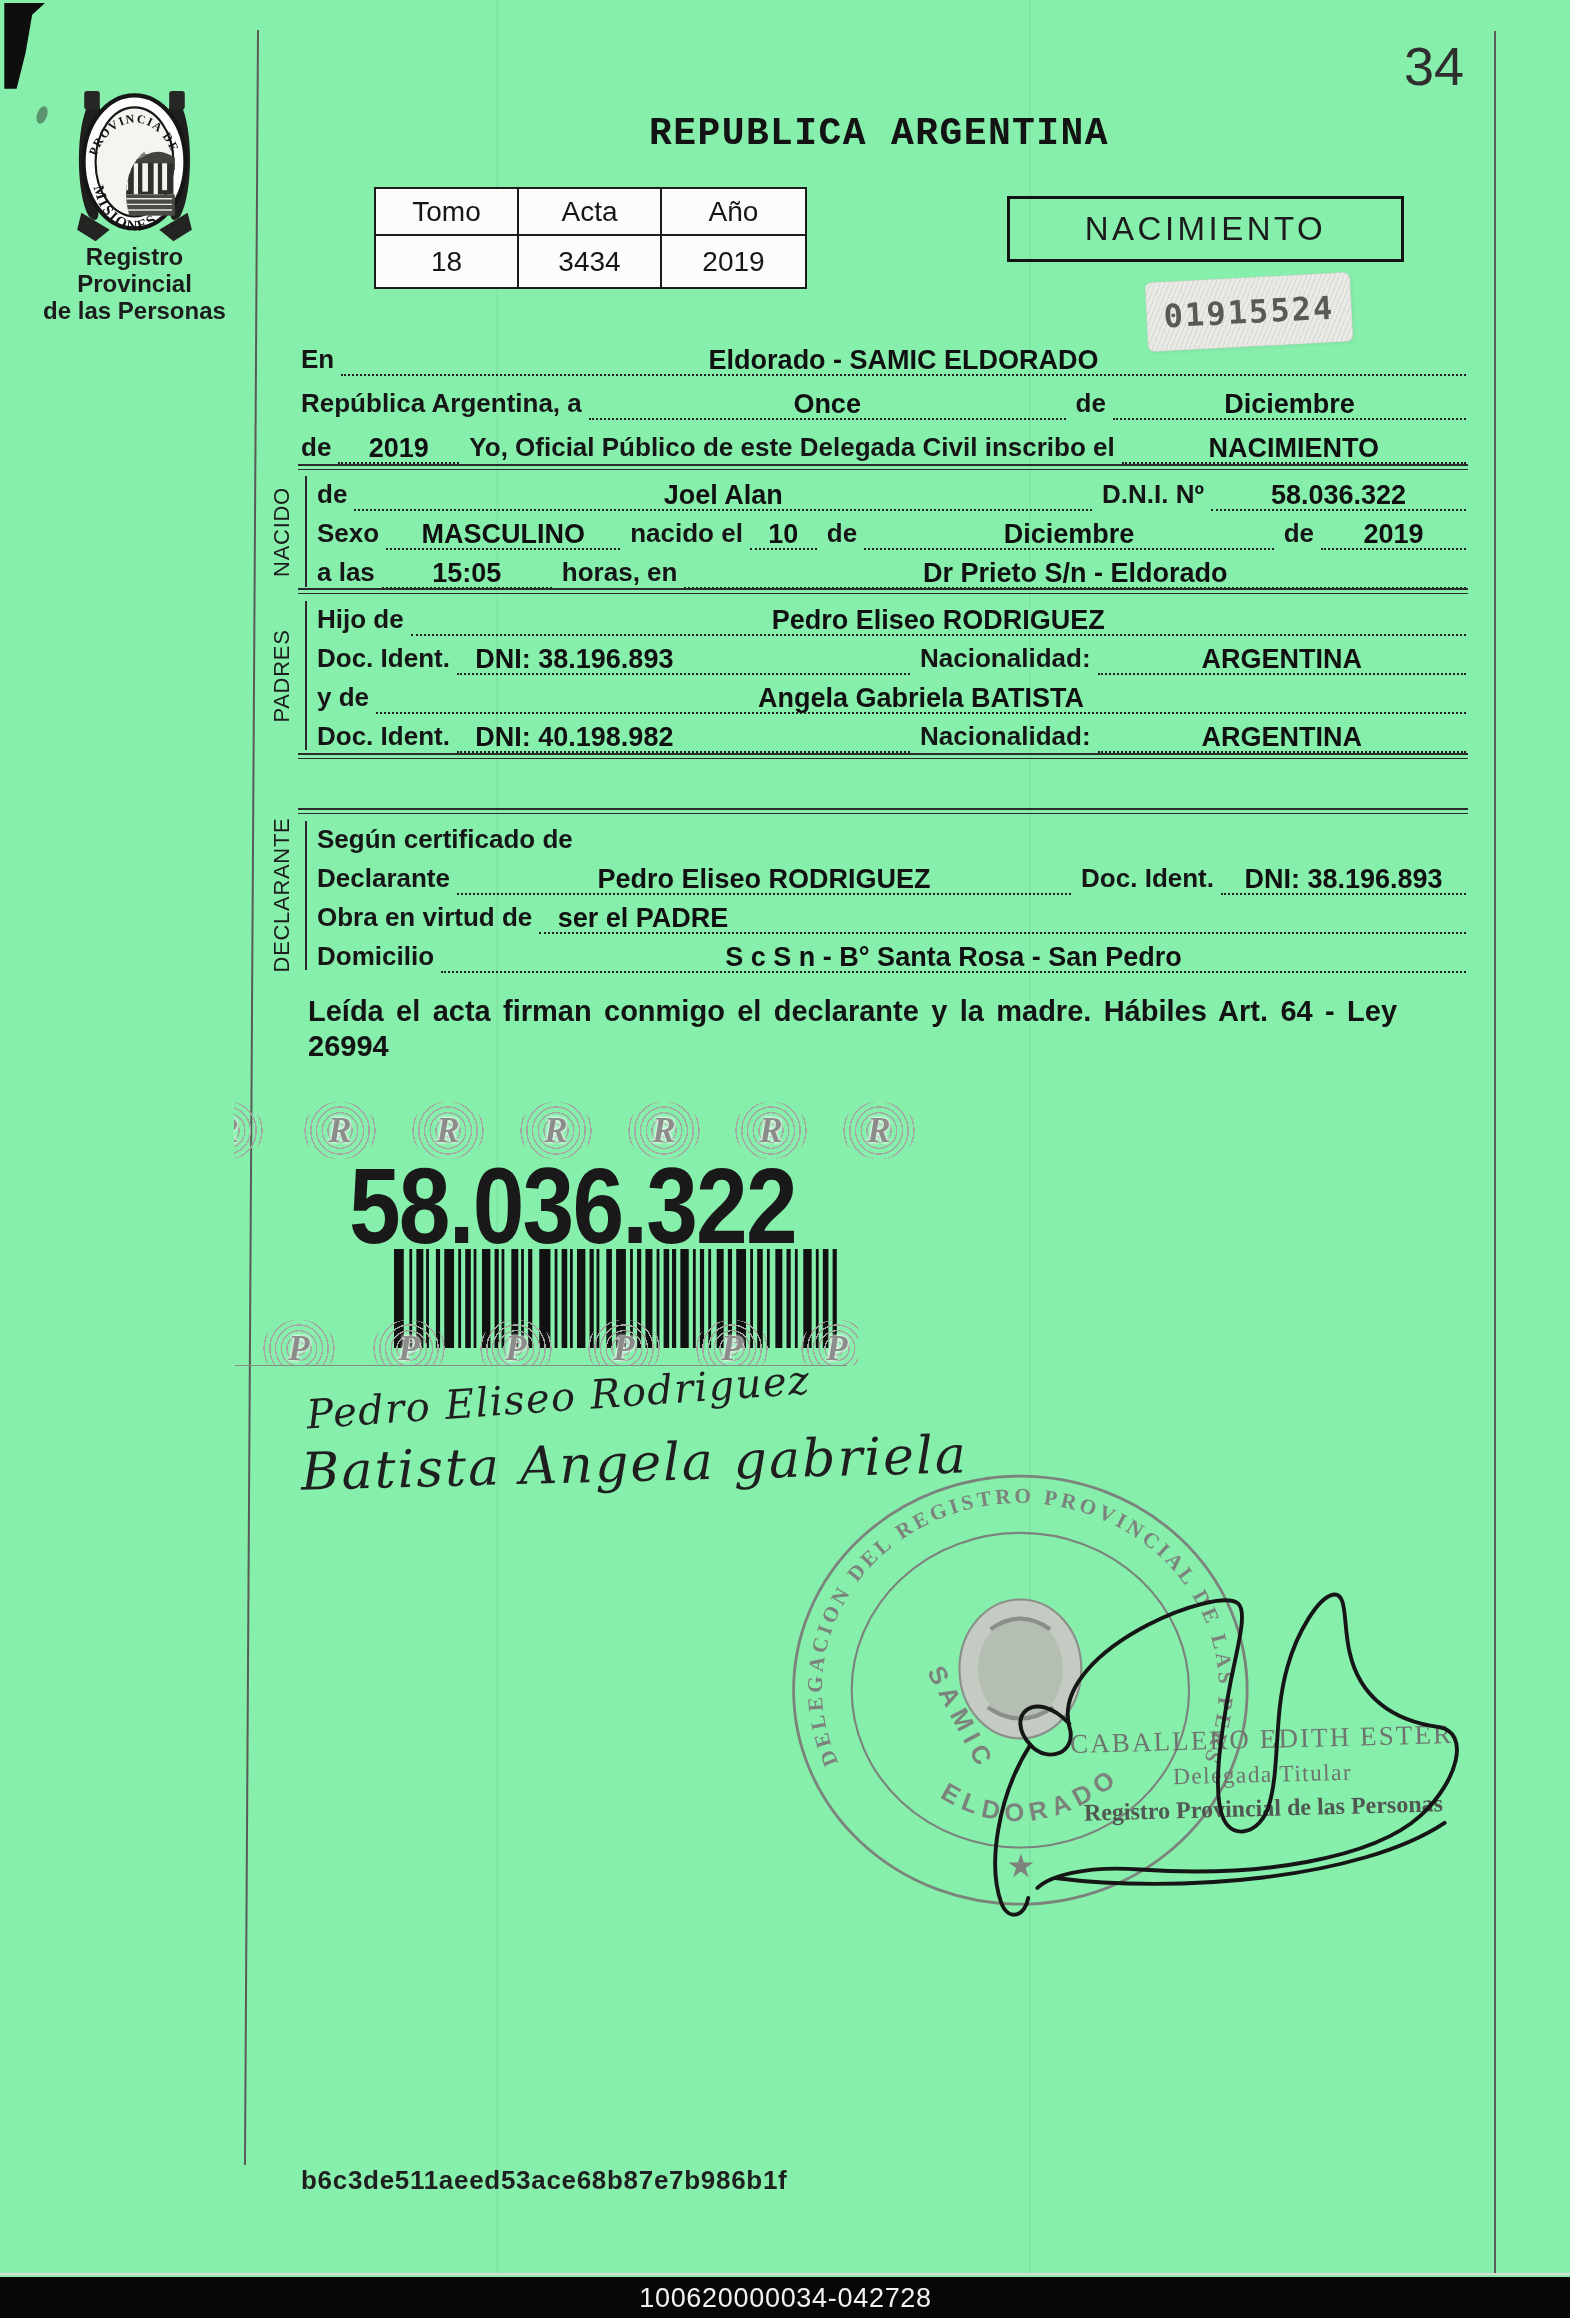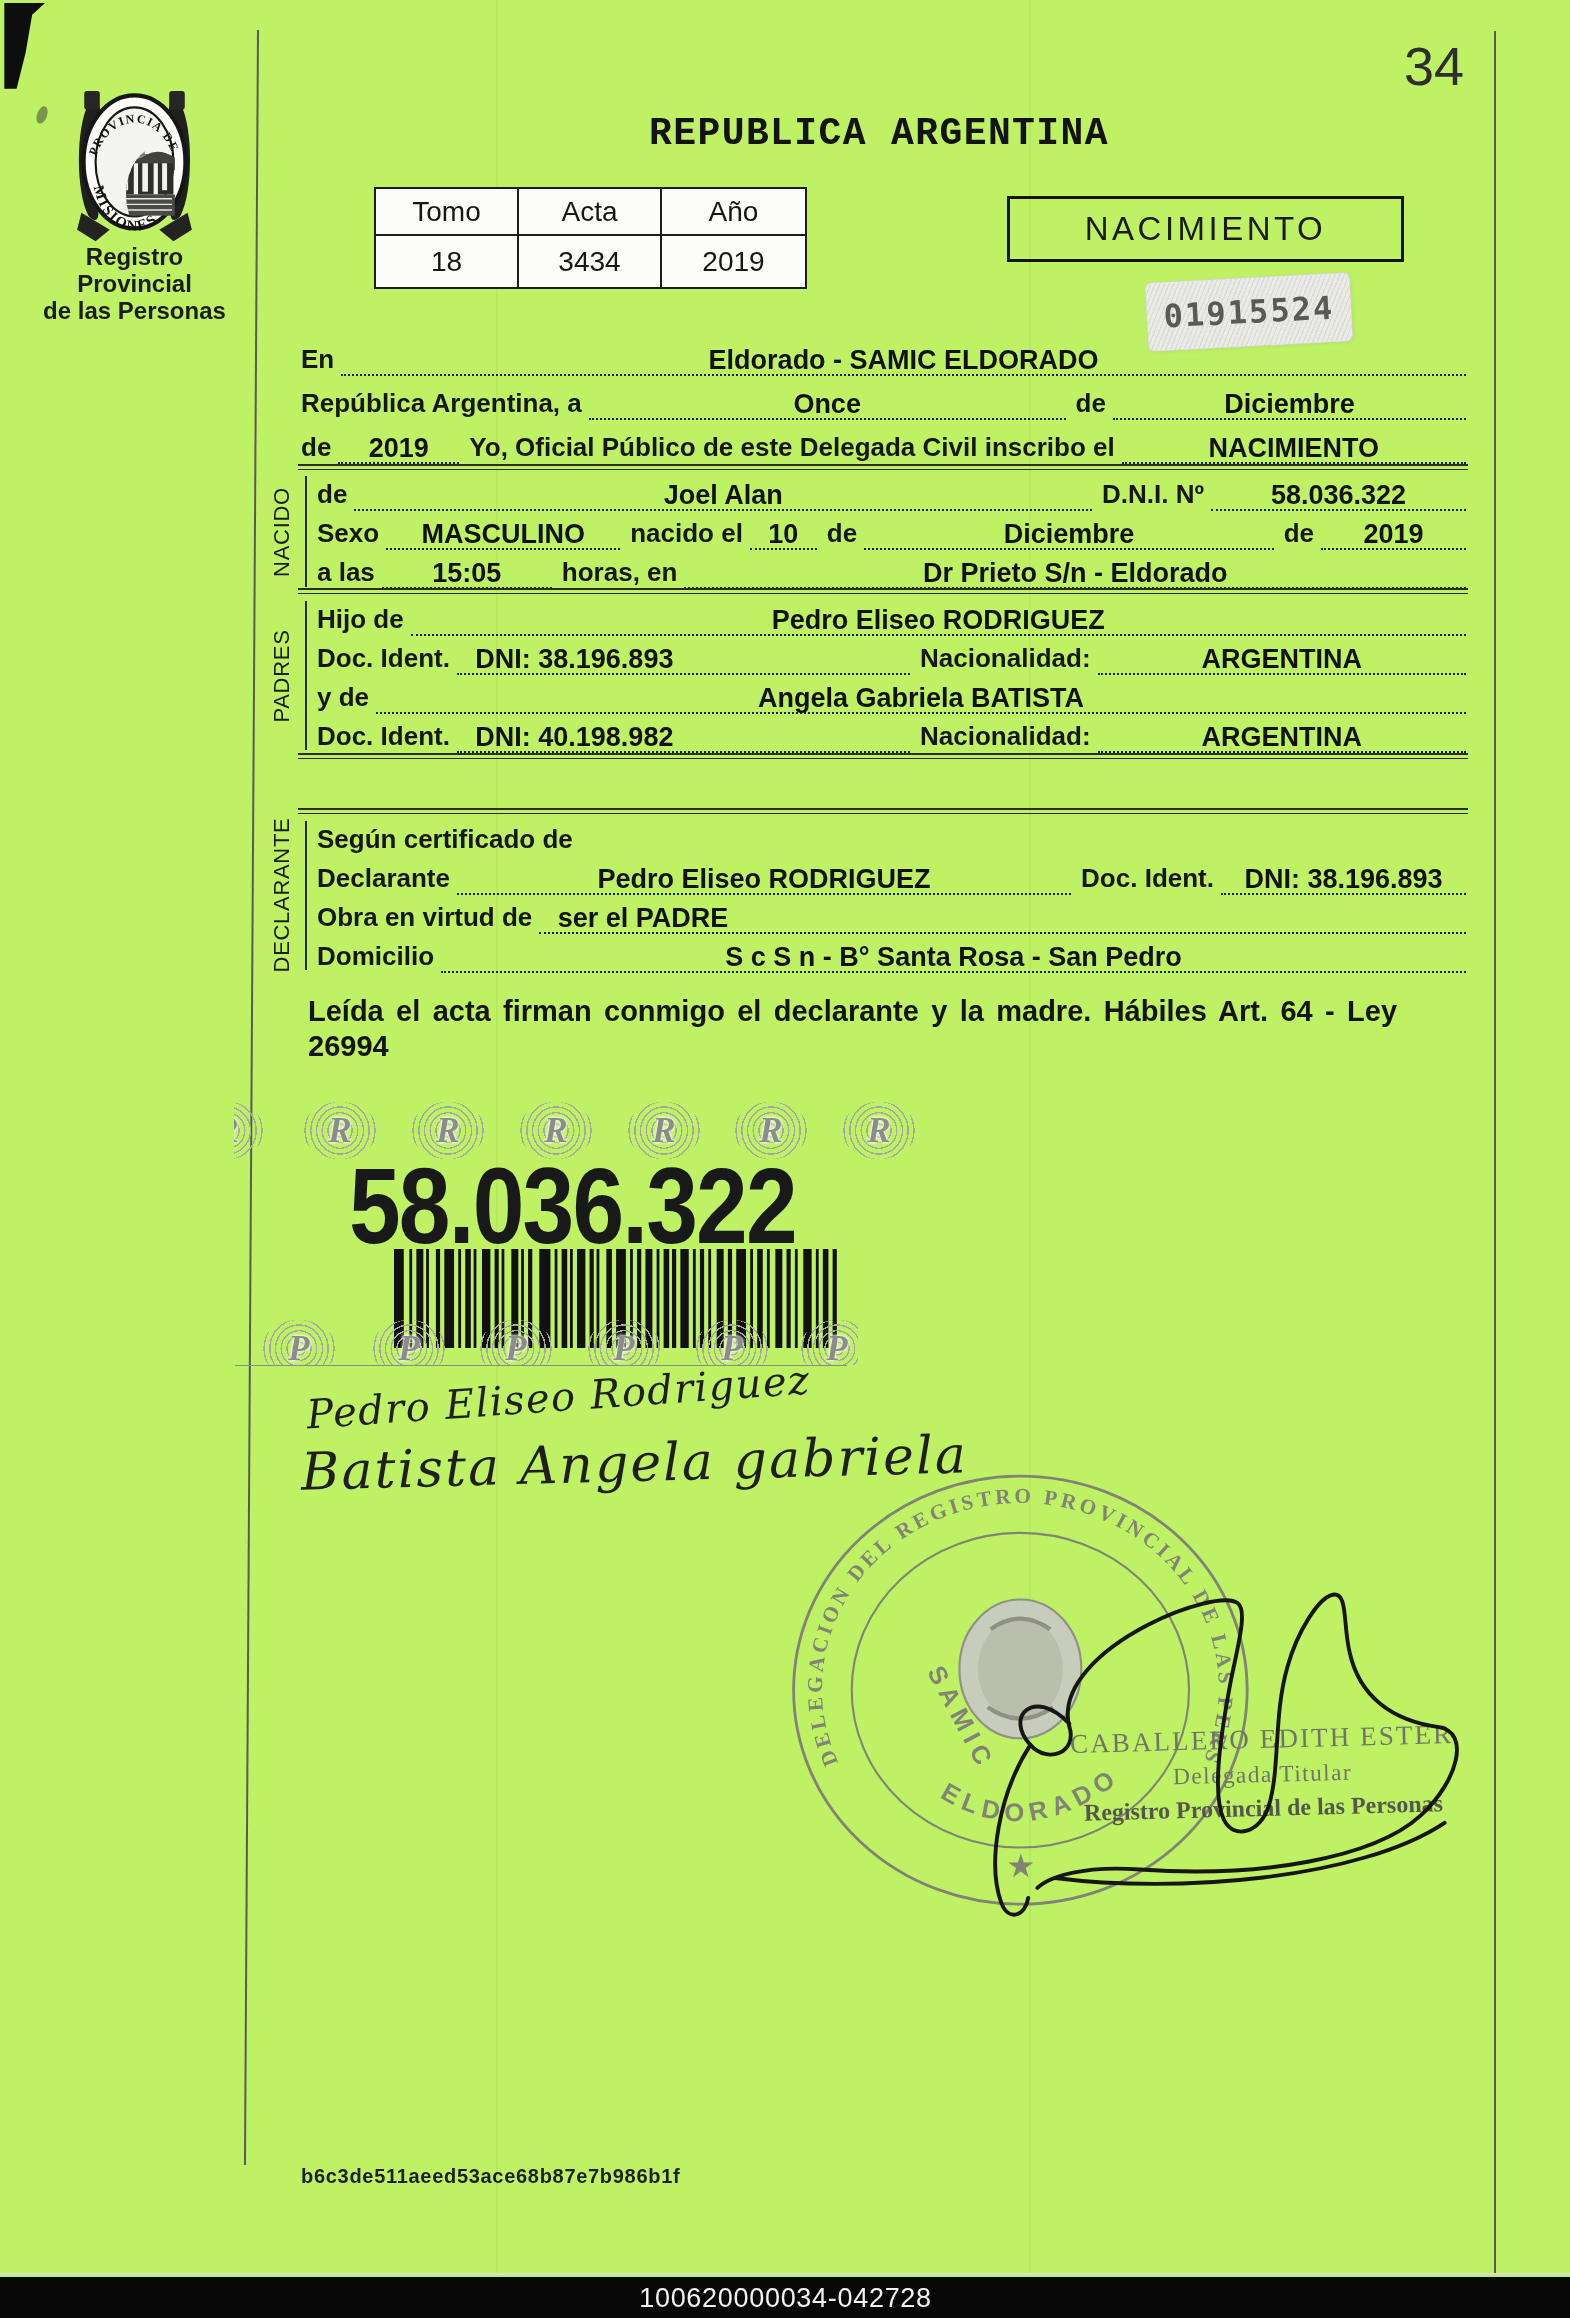--- a/index.html
+++ b/index.html
@@ -1,17 +1,17 @@
 <!DOCTYPE html>
 <html style="font-size:11.3px"><head>
 <meta charset="utf-8">
 <style>
   html,body{margin:0;padding:0;}
   body{width:1571px;height:2319px;background:#e9e9e6;font-family:"Liberation Sans",sans-serif;}
-  .page{position:relative;width:1571px;height:2319px;background:#bef264;overflow:hidden;color:#1a1a1a;}
+  .page{position:relative;width:1571px;height:2319px;background:#86efac;overflow:hidden;color:#1a1a1a;}
 
   
   .fold{position:absolute;background:#5a5a57;width:2.1px;}
   .streak{position:absolute;top:0;width:2.1px;height:2275px;background:rgba(0,0,0,0.035);}
   .corner-mark{position:absolute;left:4.3px;top:2.8px;width:41px;height:86px;background:#0e0e0e;
     clip-path:polygon(0 0,100% 0,68% 14%,52% 58%,30% 100%,0 100%);}
   .smudge{position:absolute;background:rgba(40,40,40,0.45);border-radius:50%;}
 
   .pageno{position:absolute;left:1404px;top:35px;font-size:54px;color:#2e2e2e;}
 
@@ -79,21 +79,21 @@
   .sig2{left:301px;top:1433px;font-size:52px;transform:rotate(-1.5deg);letter-spacing:2.1px;}
 
   .round-stamp{position:absolute;left:778px;top:1459px;opacity:0.92;}
   .official-stamp{position:absolute;left:1043px;top:1724px;width:439px;transform:rotate(-1.5deg);
     font-family:"Liberation Serif",serif;color:#6e6e6c;text-align:center;opacity:0.95;}
   .official-stamp .nm{font-size:27px;letter-spacing:2.1px;white-space:nowrap;}
   .official-stamp .tt{font-size:23.4px;letter-spacing:1.4px;margin-top:5.7px;}
   .official-stamp .of{font-size:24px;font-weight:bold;color:#4f4f4d;margin-top:7px;white-space:nowrap;}
   .sig-big{position:absolute;left:963px;top:1582px;}
 
-  .hash{position:absolute;left:301px;top:2165px;font-size:20px;font-weight:bold;letter-spacing:0.7px;color:#1f1f1f;}
+  .hash{position:absolute;left:301px;top:2165px;font-size:26px;font-weight:bold;letter-spacing:0.7px;color:#1f1f1f;}
   .footer-edge{position:absolute;left:0;top:2273px;width:1571px;height:2.1px;background:#dcdcd6;}
   .footer-bar{position:absolute;left:0;top:2277px;width:1571px;height:42px;background:#070707;
     display:flex;align-items:center;justify-content:center;}
   .footer-bar span{color:#f2f2f0;font-size:27px;letter-spacing:0.7px;}
 </style>
 </head>
 <body>
 
 <div class="page">
 

